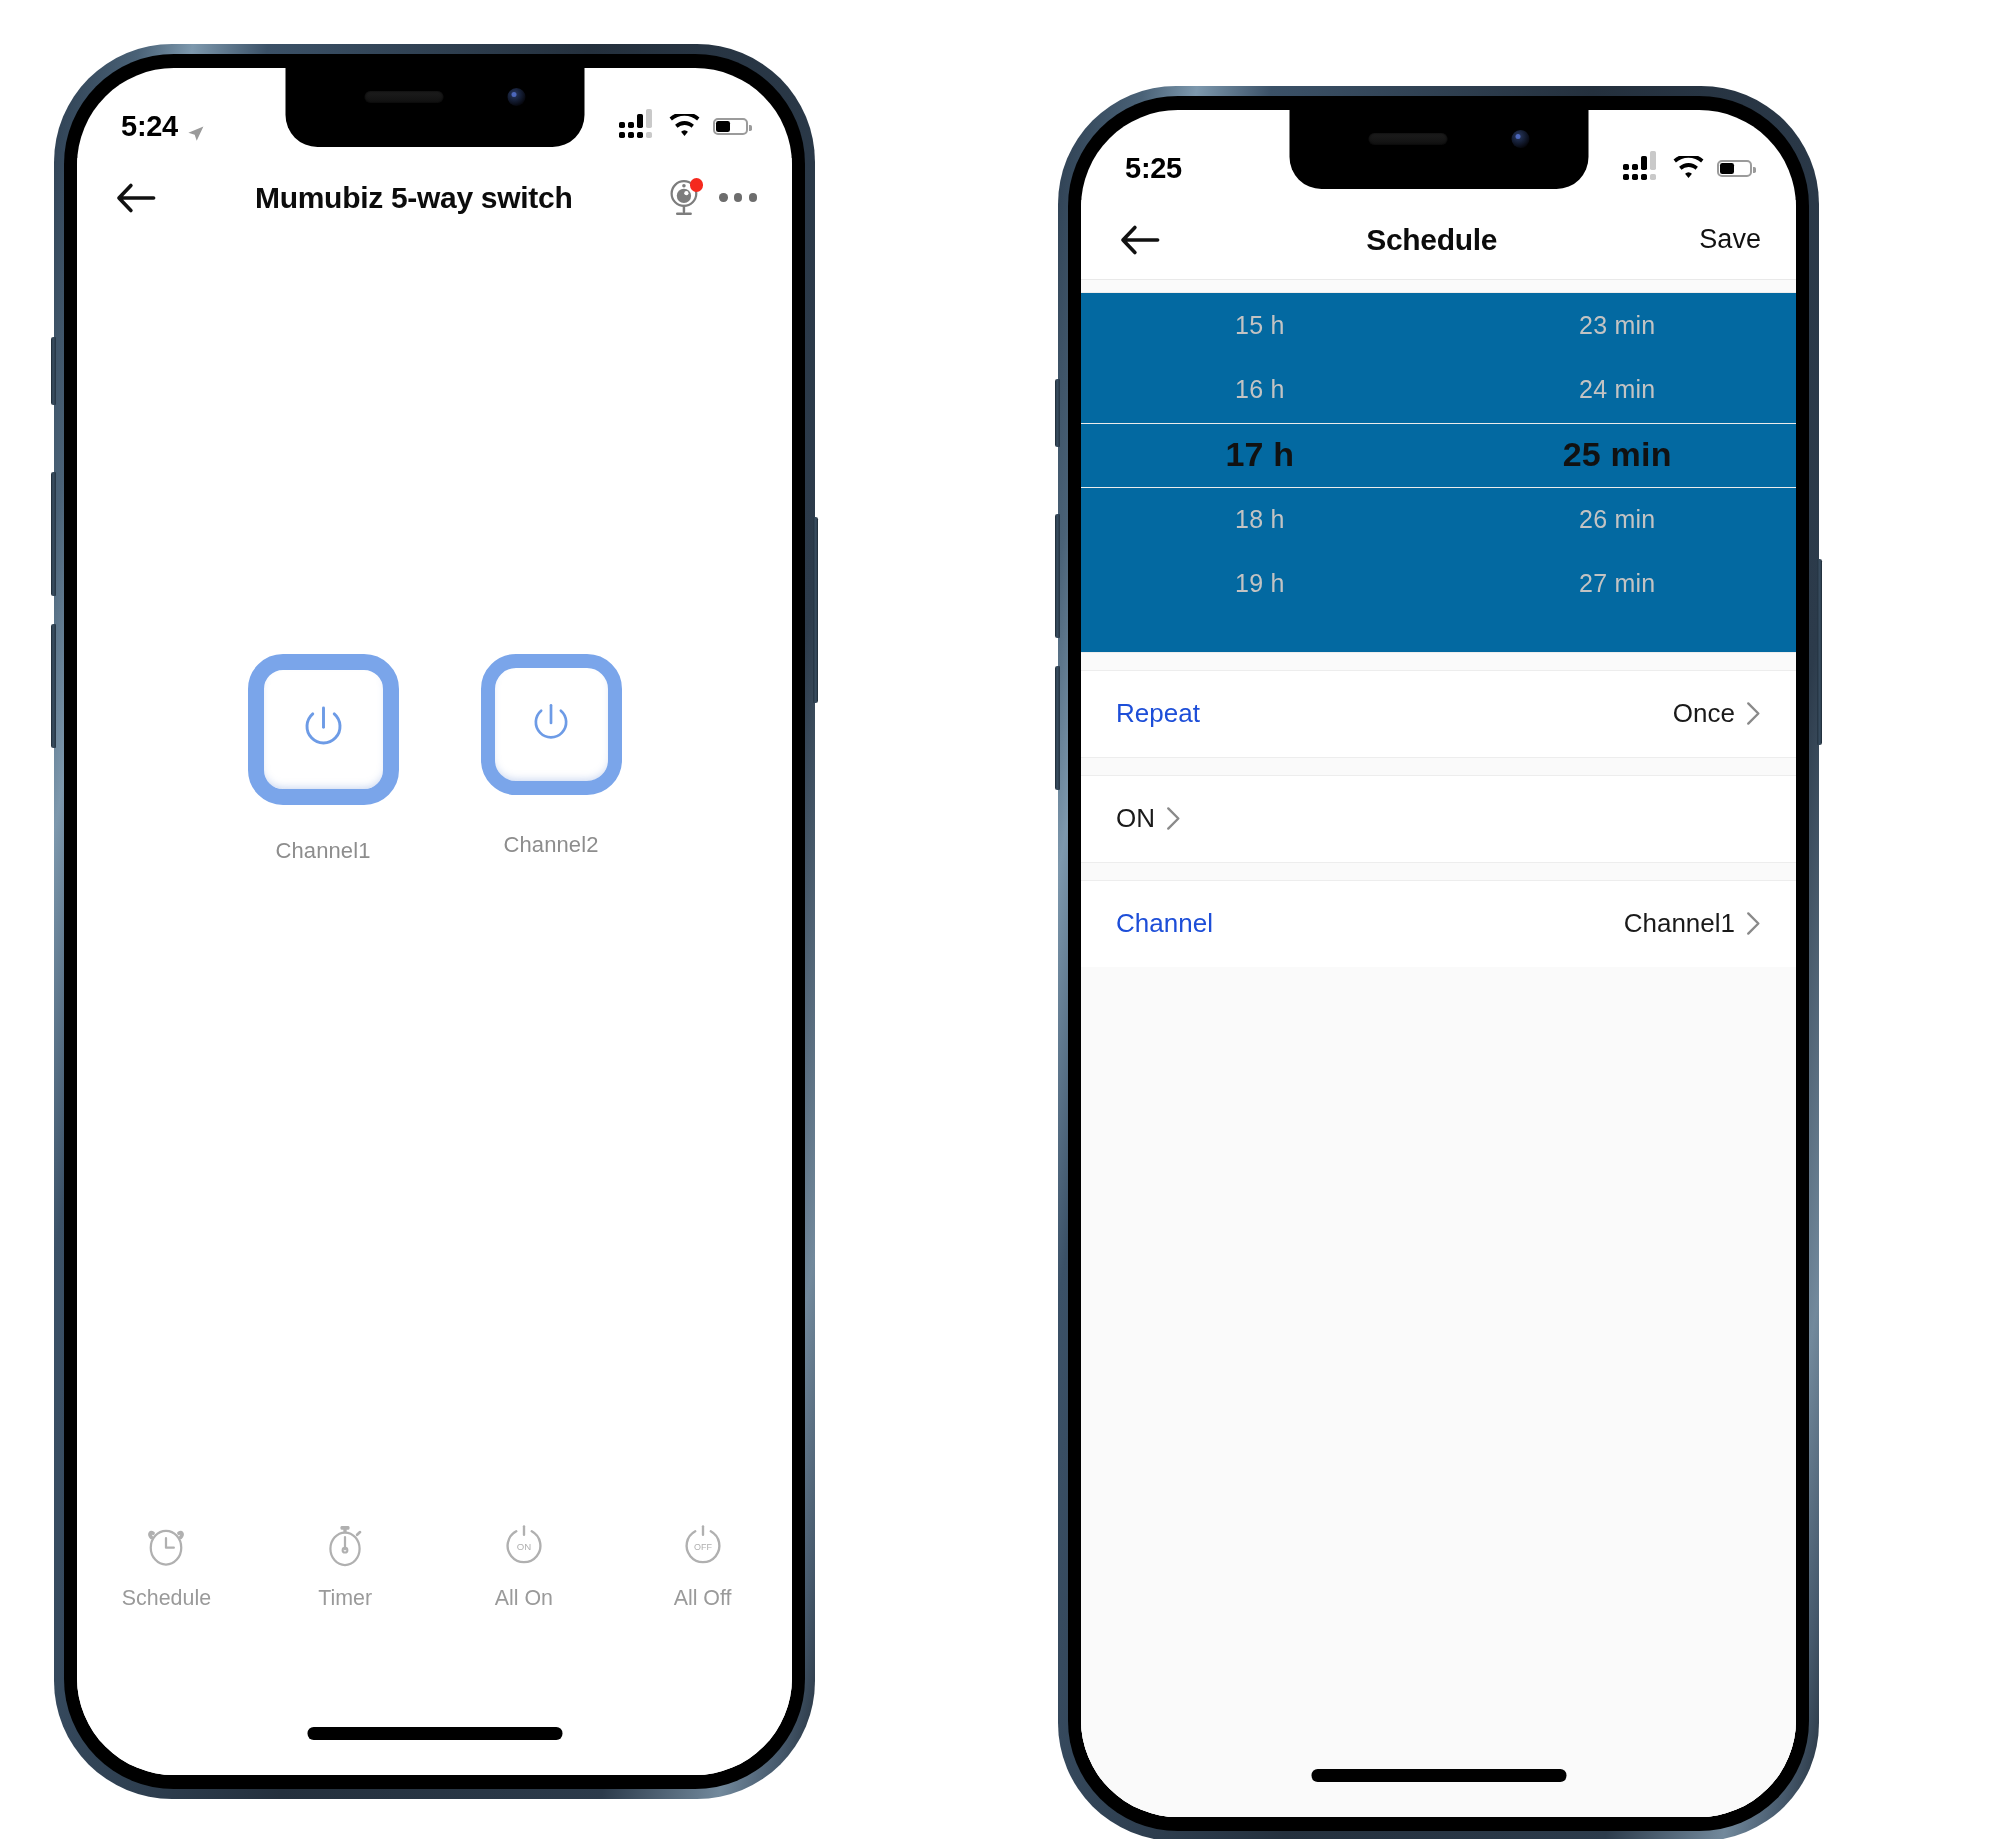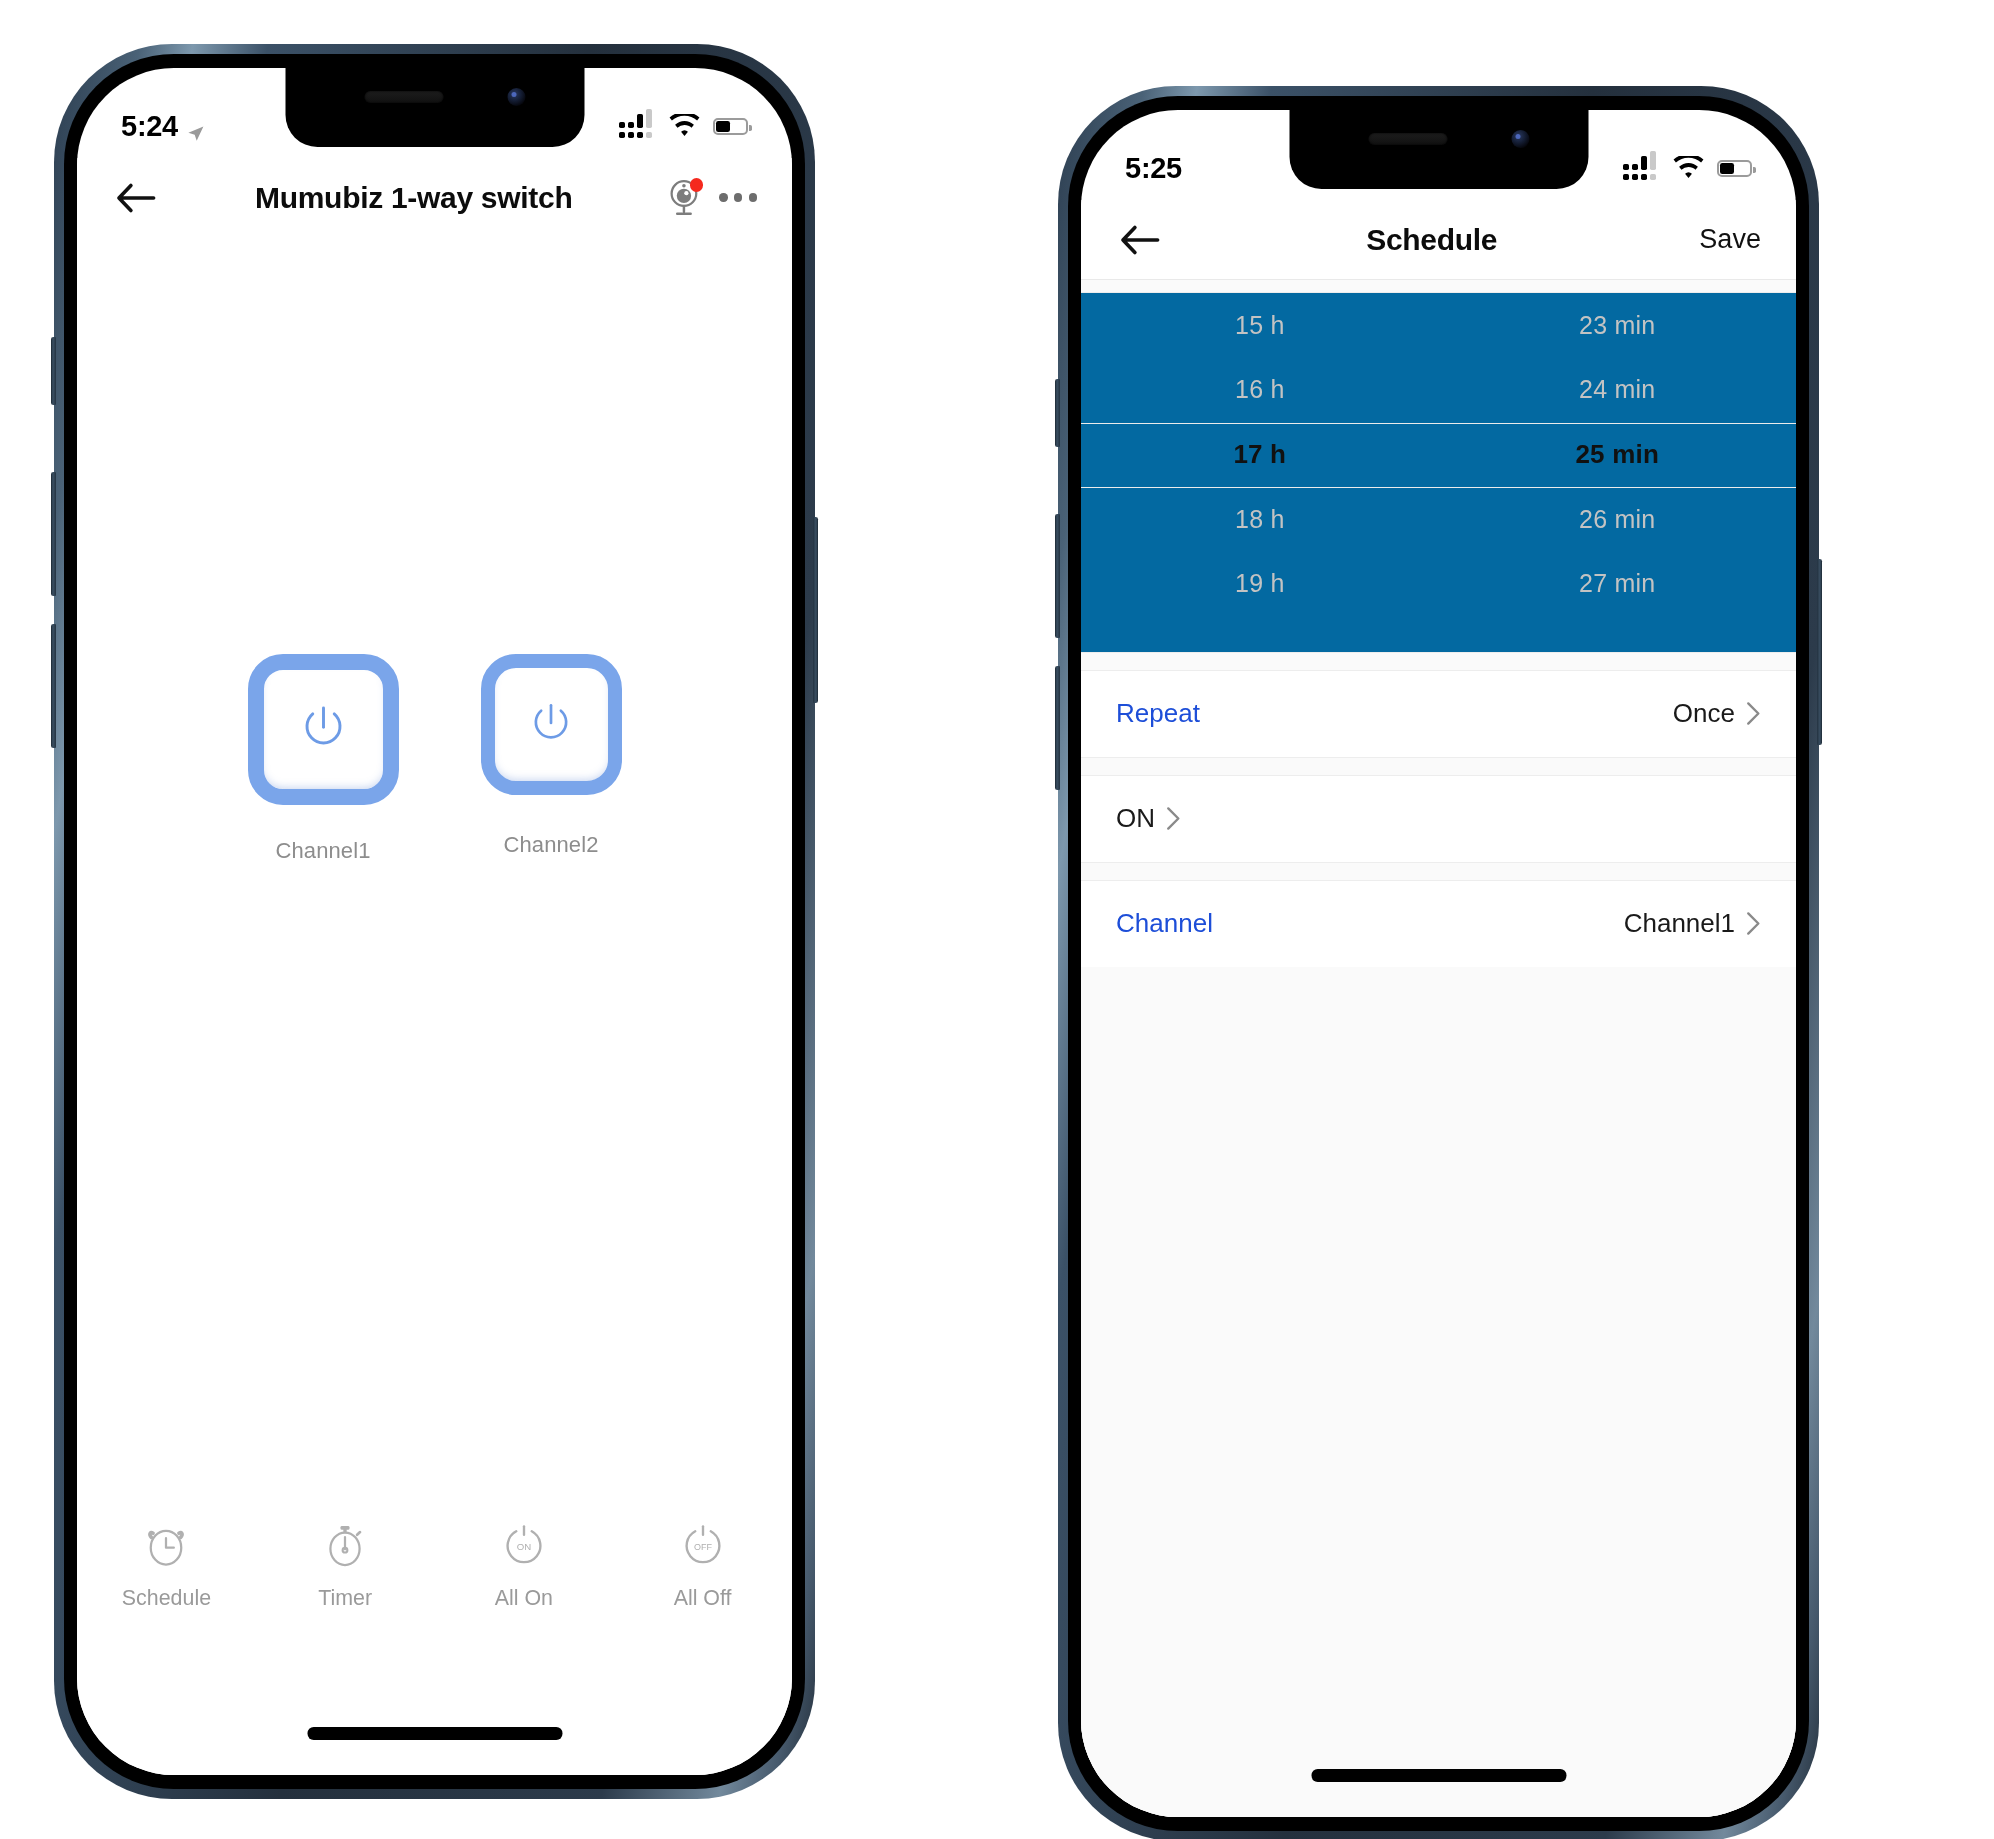--- a/index.html
+++ b/index.html
@@ -136,21 +136,21 @@
   .picker {
     position: relative; background:#0369a1; height: 359px; overflow:hidden;
     display:flex;
   }
   .pick-col { flex:1; position:relative; }
   .pick-item {
     position:absolute; left:0; right:0; height: 64px;
     display:flex; align-items:center; justify-content:center;
     font-size: 25px; color: #c3c3c3; letter-spacing: 0.2px;
   }
-  .pick-item.selected { color:#111; font-weight:700; font-size: 26px; }
+  .pick-item.selected { color:#111; font-weight:700; font-size: 34px; }
   .pick-line { position:absolute; left:0; right:0; height:1.1px; background:#ececec; }
   .pick-line.top { top: 130px; }
   .pick-line.bot { top: 194px; }
 
   .rows { background:#fafafa; }
   .row-sep { height: 19px; background:#fafafa; border-top:1.1px solid #ededed; border-bottom:1.1px solid #ededed;}
   .row {
     height: 86px; background:#fff; display:flex; align-items:center;
     padding: 0 35px; cursor:pointer;
   }
@@ -220,21 +220,21 @@
             </span>
           </div>
         </div>
 
         <div class="navbar">
           <div class="nav-back">
             <svg width="42" height="32" viewBox="0 0 37 28">
               <path d="M14 3 L3.5 14 L14 25 M3.5 14 H34" stroke="#111" stroke-width="3.2" fill="none" stroke-linecap="round" stroke-linejoin="round"></path>
             </svg>
           </div>
-          <div class="nav-title">Mumubiz 1-way switch</div>
+          <div class="nav-title">Mumubiz 5-way switch</div>
           <div class="nav-right">
             <span class="dev-icon">
               <svg width="35" height="37" viewBox="0 0 31 33">
                 <circle cx="15" cy="13" r="11" fill="none" stroke="#7d7d7d" stroke-width="2"></circle>
                 <circle cx="15" cy="15" r="6.4" fill="#7d7d7d"></circle>
                 <circle cx="17.2" cy="12.6" r="1.9" fill="#ffffff"></circle>
                 <circle cx="15" cy="6" r="1.6" fill="#7d7d7d"></circle>
                 <path d="M15 24 v5 M9 31 h12" stroke="#7d7d7d" stroke-width="2.2" fill="none" stroke-linecap="round"></path>
               </svg>
               <span class="badge-dot"></span>

